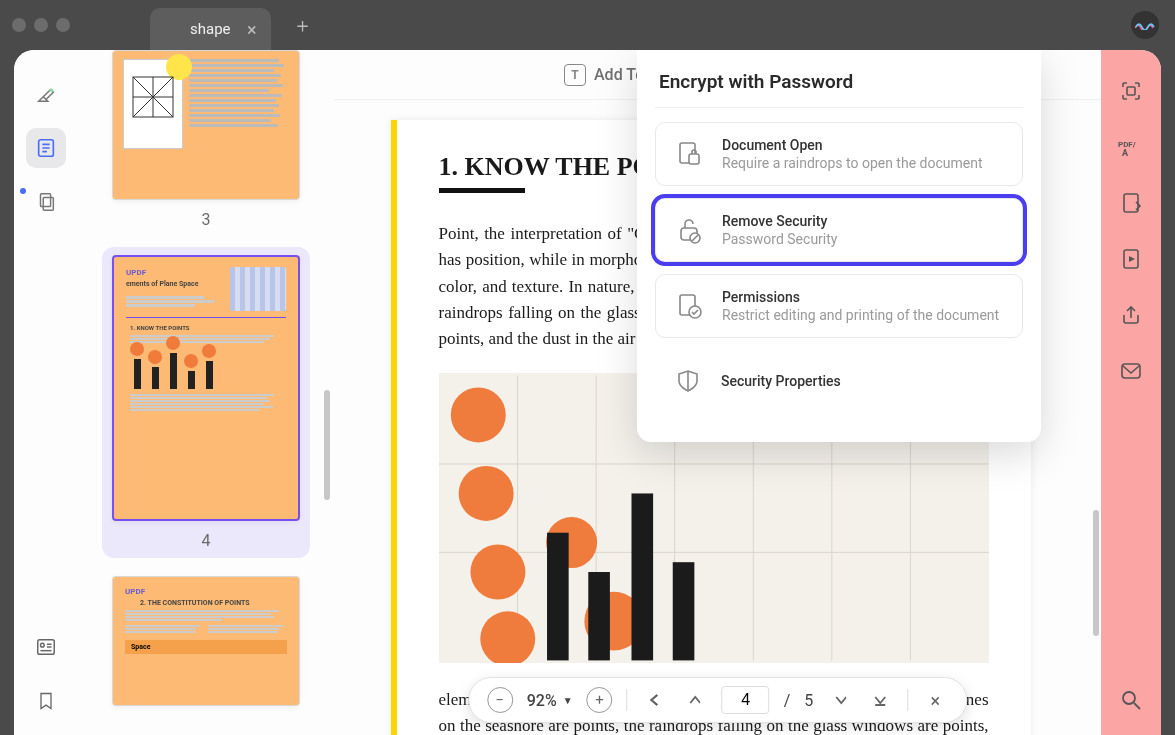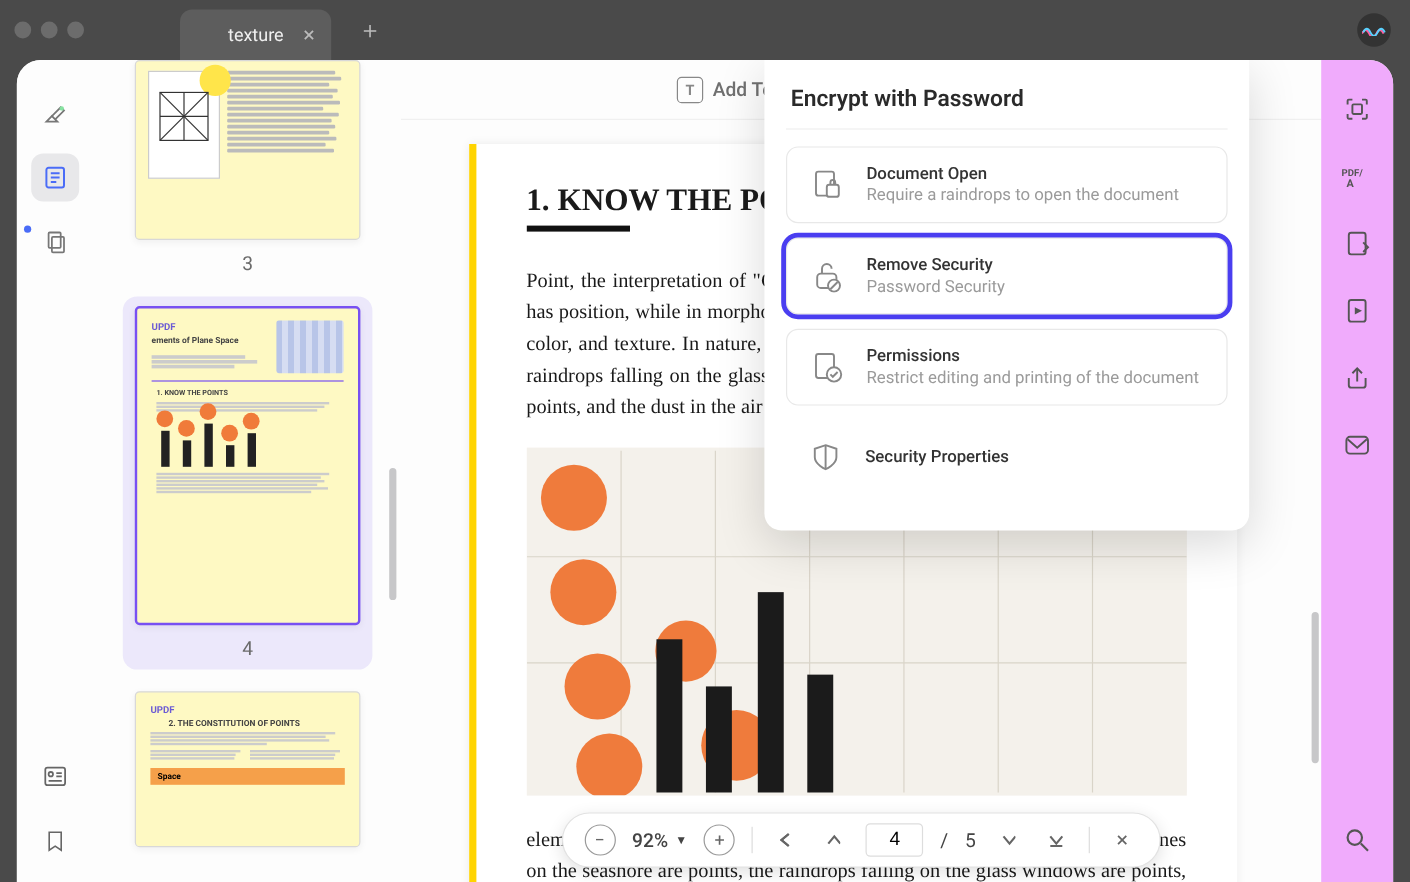--- a/index.html
+++ b/index.html
@@ -22,21 +22,21 @@
   
   .rail-left { width: 64px; background: #fdfdfd; display: flex; flex-direction: column; align-items: center; padding-top: 24px; gap: 14px; position:relative;}
   .rail-btn { width: 40px; height: 40px; border-radius: 10px; display:flex; align-items:center; justify-content:center; color:#555; }
   .rail-btn.active { background: #e8e8ea; }
   .rail-left .dot-ind { position:absolute; left:6px; top:138px; width:6px;height:6px; background:#4a6cf7; border-radius:50%; }
   .rail-left .bottom { margin-top: auto; margin-bottom: 14px; display:flex; flex-direction:column; gap:14px;}
 
   
   .thumbs { width: 256px; background: #fdfdfd; overflow-y: auto; padding: 0 24px 14px; position:relative;}
   .thumb-wrap { display:flex; flex-direction:column; align-items:center; margin-bottom: 18px;}
-  .thumb { width: 188px; background: #fef9c3; border: 1px solid #d8d8d8; border-radius: 4px; box-shadow: 0 2px 6px rgba(0,0,0,0.05); overflow:hidden; position:relative;}
+  .thumb { width: 188px; background: #fdba74; border: 1px solid #d8d8d8; border-radius: 4px; box-shadow: 0 2px 6px rgba(0,0,0,0.05); overflow:hidden; position:relative;}
   .thumb.h3 { height: 150px; }
   .thumb.h4 { height: 266px; border:none; }
   .thumb.h5 { height: 130px; border:1px solid #d8d8d8; }
   .thumb-wrap.selected { background: #ece8fb; border-radius: 12px; padding:8px; }
   .thumb-wrap.selected .thumb { border: 2px solid #7850f2; }
   .pg-num { color: #6b6b6b; font-size: 16px; margin-top: 10px; }
 
   .thumbs .scrollbar { position:absolute; right:4px; top:340px; width:6px; height:110px; background:#c7c7c9; border-radius:3px; }
 
   
@@ -65,21 +65,21 @@
   .popover h3 { font-size:19px; font-weight:600; color:#2a2a2a; margin-bottom:14px; padding-left:4px;}
   .divider { height:1px; background:#eee; margin-bottom:14px; }
   .card { border:1px solid #e8e8e8; border-radius:10px; padding:14px 16px; display:flex; gap:16px; align-items:center; margin-bottom:12px; background:#fff;}
   .card.hl { outline:4px solid #4a3ef0; outline-offset:0px;}
   .card-icon { width:34px; height:34px; display:flex; align-items:center; justify-content:center; color:#777;}
   .card-text { flex:1; }
   .card-title { font-size:14px; color:#333; font-weight:500; }
   .card-sub { font-size:14px; color:#9a9a9a; margin-top:2px;}
 
   
-  .rail-right { width:60px; background:#f0abfc; display:flex; flex-direction:column; align-items:center; padding-top:28px; gap:30px; position:relative;}
+  .rail-right { width:60px; background:#fca5a5; display:flex; flex-direction:column; align-items:center; padding-top:28px; gap:30px; position:relative;}
   .rr-btn { width:26px; height:26px; color:#555; display:flex; align-items:center; justify-content:center;}
   .rail-right .scrollbar { position:absolute; left:-8px; top:460px; width:6px; height:126px; background:#c7c7c9; border-radius:3px; }
   .rail-right .search { margin-top:auto; margin-bottom:22px;}
 
   
   .th3-art { padding:8px 10px; display:flex; gap:6px; font-size:5px; line-height:1.3; color:#555;}
   .th3-art .geo { width:60px; height:90px; background:#fff; border:1px solid #ccc; position:relative;}
   .th3-art .sun { position:absolute; top:-6px; right:-10px; width:26px; height:26px; background:#ffe54a; border-radius:50%;}
   .th3-art .lines { position:absolute; top:16px; left:8px; width:42px; height:42px;}
   .th3-art .col { flex:1; display:flex; flex-direction:column; gap:2px;}
@@ -103,21 +103,21 @@
 </head>
 <body>
 
 <div class="titlebar">
   <div class="traffic">
     <div class="dot"></div>
     <div class="dot"></div>
     <div class="dot"></div>
   </div>
   <div class="tab">
-    <span>texture</span>
+    <span>shape</span>
     <span class="close">×</span>
   </div>
   <div class="new-tab">＋</div>
   <div class="brand">
     <svg viewBox="0 0 20 10">
         <path d="M0 8 Q3 2 6 8 T12 8 T18 8" stroke="#ff5ea0" stroke-width="1.6" fill="none"></path>
         <path d="M0 8 Q3 2 6 8 T12 8 T18 8" stroke="#59d2ff" stroke-width="1.6" fill="none" transform="translate(1,-1)"></path>
       </svg>
   </div>
 </div>

